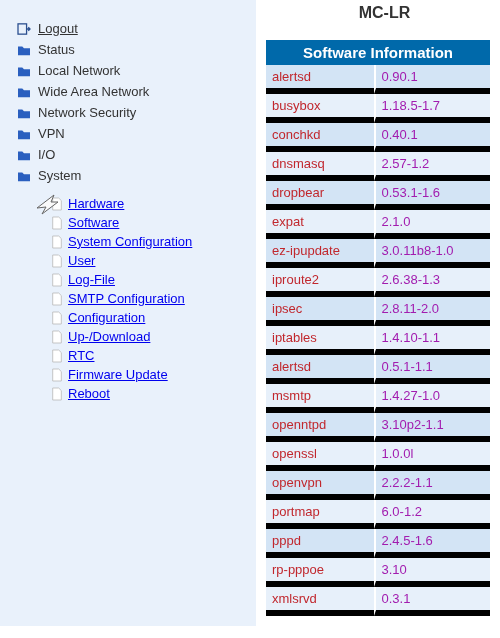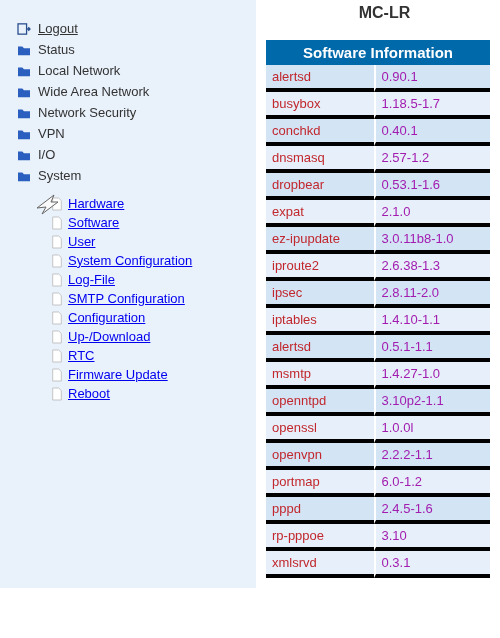--- a/index.html
+++ b/index.html
@@ -89,21 +89,21 @@
     background: #0069aa;
     color: #fff;
     font-weight: bold;
     text-align: center;
     padding: 4px 6px;
     font-size: 15px;
   }
   .sw-table td {
     padding: 4px 6px;
     font-size: 13px;
-    border-bottom: 4px solid #000000;
+    border-bottom: 6px solid #000000;
   }
   .sw-table tr.odd td { background: #d3e4f5; }
   .sw-table tr.even td { background: #e7f0fa; }
   .sw-table td.name { color: #c1272d; width: 48%; }
   .sw-table td.ver  { color: #a21caf; width: 52%; border-left: 2px solid #fff;}
 </style>
 </head>
 <body>
 
 <div class="layout">
@@ -201,29 +201,29 @@
             </svg>
         </span>
         <a href="#">Software</a>
       </li>
       <li>
         <span class="file-icon icon">
           <svg viewBox="0 0 14 16" width="12" height="14">
               <path d="M2 1h7l3 3v11H2z" fill="#fff" stroke="#bbb"></path>
             </svg>
         </span>
+        <a href="#">System Configuration</a>
+      </li>
+      <li>
+        <span class="file-icon icon">
+          <svg viewBox="0 0 14 16" width="12" height="14">
+              <path d="M2 1h7l3 3v11H2z" fill="#fff" stroke="#bbb"></path>
+            </svg>
+        </span>
         <a href="#">User</a>
-      </li>
-      <li>
-        <span class="file-icon icon">
-          <svg viewBox="0 0 14 16" width="12" height="14">
-              <path d="M2 1h7l3 3v11H2z" fill="#fff" stroke="#bbb"></path>
-            </svg>
-        </span>
-        <a href="#">System Configuration</a>
       </li>
       <li>
         <span class="file-icon icon">
           <svg viewBox="0 0 14 16" width="12" height="14">
               <path d="M2 1h7l3 3v11H2z" fill="#fff" stroke="#bbb"></path>
             </svg>
         </span>
         <a href="#">Log-File</a>
       </li>
       <li>

